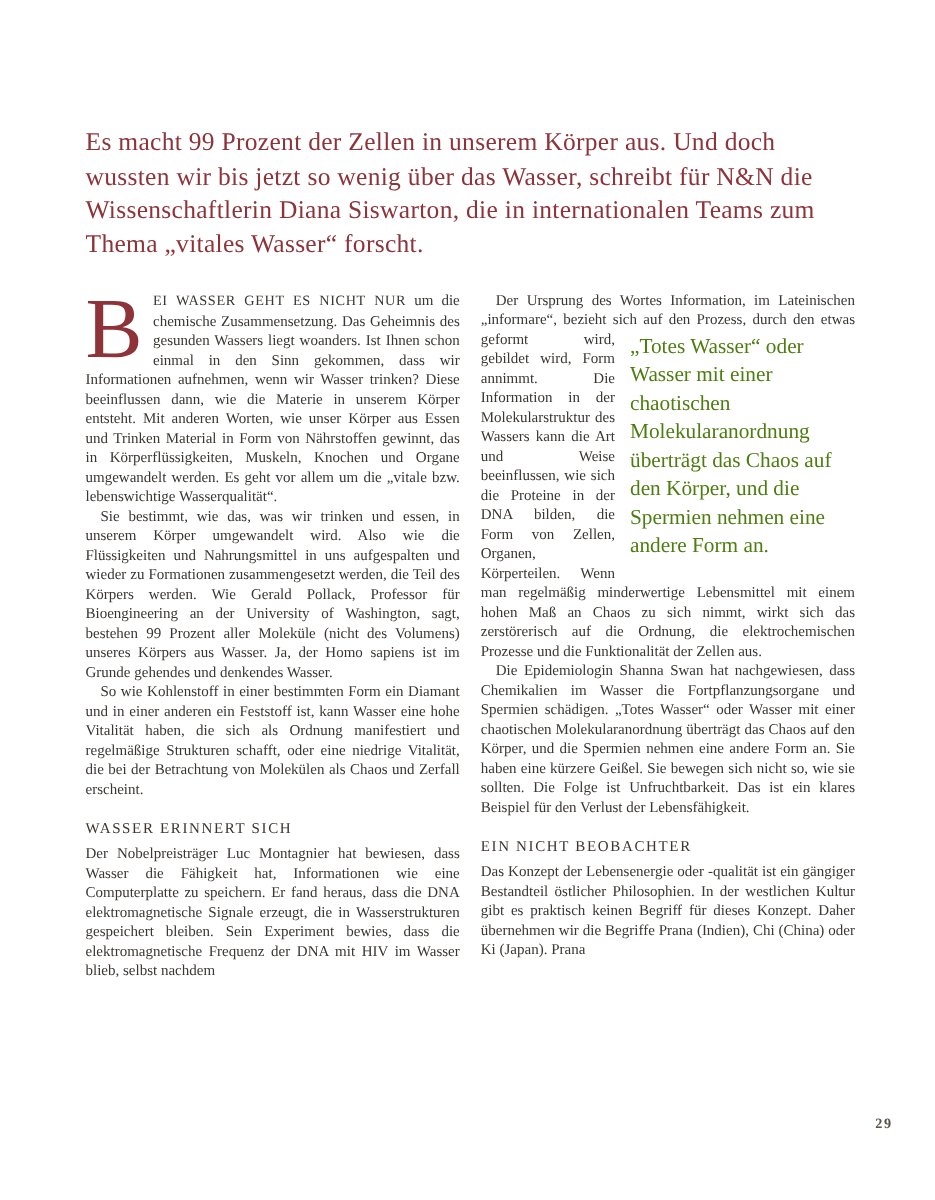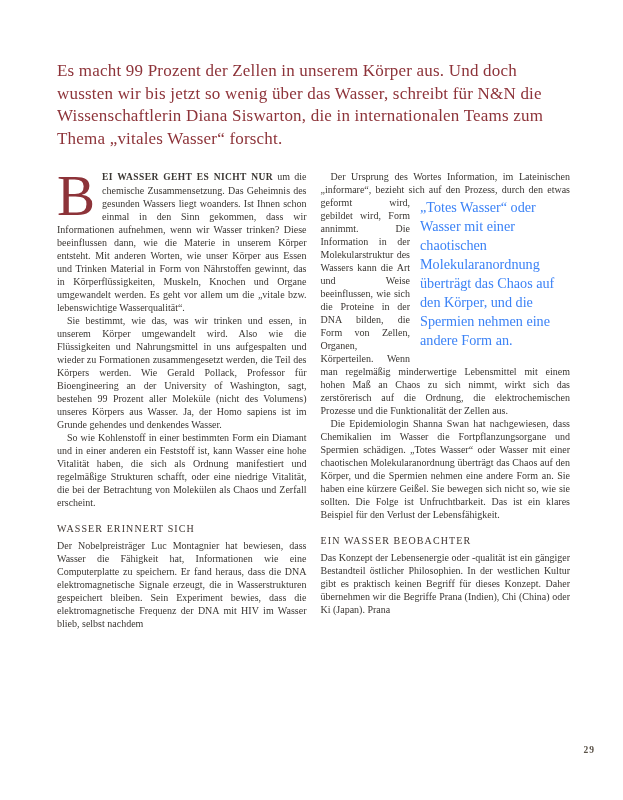--- a/index.html
+++ b/index.html
@@ -11,21 +11,21 @@
   *{box-sizing:border-box;}
   html,body{margin:0;padding:0;}
   body{
     width:623px;height:800px;
     background:var(--page_background);
     font-family:"Liberation Serif","DejaVu Serif",serif;
     position:relative;
     overflow:hidden;
   }
   .page{
-    padding:60px 53px 0 57px;
+    padding:84px 53px 0 57px;
     height:100%;
     position:relative;
   }
   .headline{
     color:var(--accent);
     font-size:17px;
     line-height:22.5px;
     letter-spacing:0.2px;
     margin:0 0 20px 0;
     font-weight:400;
@@ -46,40 +46,40 @@
   .para{margin:0;}
   .para.indent{text-indent:10px;}
   .dropcap{
     float:left;
     font-size:57px;
     line-height:46px;
     padding:3px 7px 0 0;
     color:var(--accent);
   }
   .leadin{
-    font-weight:bold;
+    font-weight:normal;
     font-size:9.5px;
     letter-spacing:0.4px;
   }
   .section-heading{
     font-weight:normal;
     font-size:10px;
     letter-spacing:1.1px;
     color:var(--heading_text);
     text-align:left;
     margin:13px 0 4px 0;
     text-indent:0;
   }
   .pullquote{
     display:block;
     float:right;
     width:150px;
     font-size:14.2px;
     line-height:19px;
-    color:#3b82f6;
+    color:#4d7c0f;
     text-align:left;
     text-indent:0;
     margin:2px 0 5px 10px;
   }
   .page-number{
     position:absolute;
     right:28px;
     bottom:45px;
     font-size:9.5px;
     font-weight:bold;
@@ -102,21 +102,21 @@
       <p class="para indent">So wie Kohlenstoff in einer bestimmten Form ein Diamant und in einer anderen ein Feststoff ist, kann Wasser eine hohe Vitalität haben, die sich als Ordnung manifestiert und regelmäßige Strukturen schafft, oder eine niedrige Vitalität, die bei der Betrachtung von Molekülen als Chaos und Zerfall erscheint.</p>
       <h2 class="section-heading">WASSER ERINNERT SICH</h2>
       <p class="para">Der Nobelpreisträger Luc Montagnier hat bewiesen, dass Wasser die Fähigkeit hat, Informationen wie eine Computerplatte zu speichern. Er fand heraus, dass die DNA elektromagnetische Signale erzeugt, die in Wasserstrukturen gespeichert bleiben. Sein Experiment bewies, dass die elektromagnetische Frequenz der DNA mit HIV im Wasser blieb, selbst nachdem</p>
     </div>
 
     <div class="col">
       <p class="para indent"><span>Der Ursprung des Wortes Information, im Lateinischen „informare“, bezieht sich auf den Prozess, durch den etwas geformt</span>
         <span class="pullquote">„Totes Wasser“ oder Wasser mit einer chaotischen Molekularanordnung überträgt das Chaos auf den Körper, und die Spermien nehmen eine andere Form an.</span>
         <span>wird, gebildet wird, Form annimmt. Die Information in der Molekularstruktur des Wassers kann die Art und Weise beeinflussen, wie sich die Proteine in der DNA bilden, die Form von Zellen, Organen, Körperteilen. Wenn man regelmäßig minderwertige Lebensmittel mit einem hohen Maß an Chaos zu sich nimmt, wirkt sich das zerstörerisch auf die Ordnung, die elektrochemischen Prozesse und die Funktionalität der Zellen aus.</span></p>
       <p class="para indent">Die Epidemiologin Shanna Swan hat nachgewiesen, dass Chemikalien im Wasser die Fortpflanzungsorgane und Spermien schädigen. „Totes Wasser“ oder Wasser mit einer chaotischen Molekularanordnung überträgt das Chaos auf den Körper, und die Spermien nehmen eine andere Form an. Sie haben eine kürzere Geißel. Sie bewegen sich nicht so, wie sie sollten. Die Folge ist Unfruchtbarkeit. Das ist ein klares Beispiel für den Verlust der Lebensfähigkeit.</p>
-      <h2 class="section-heading">EIN WASSER BEOBACHTER</h2>
+      <h2 class="section-heading">EIN NICHT BEOBACHTER</h2>
       <p class="para">Das Konzept der Lebensenergie oder -qualität ist ein gängiger Bestandteil östlicher Philosophien. In der westlichen Kultur gibt es praktisch keinen Begriff für dieses Konzept. Daher übernehmen wir die Begriffe Prana (Indien), Chi (China) oder Ki (Japan). Prana</p>
     </div>
 
   </div>
 
   <div class="page-number">29</div>
 
 </div>
 
 </body></html>

